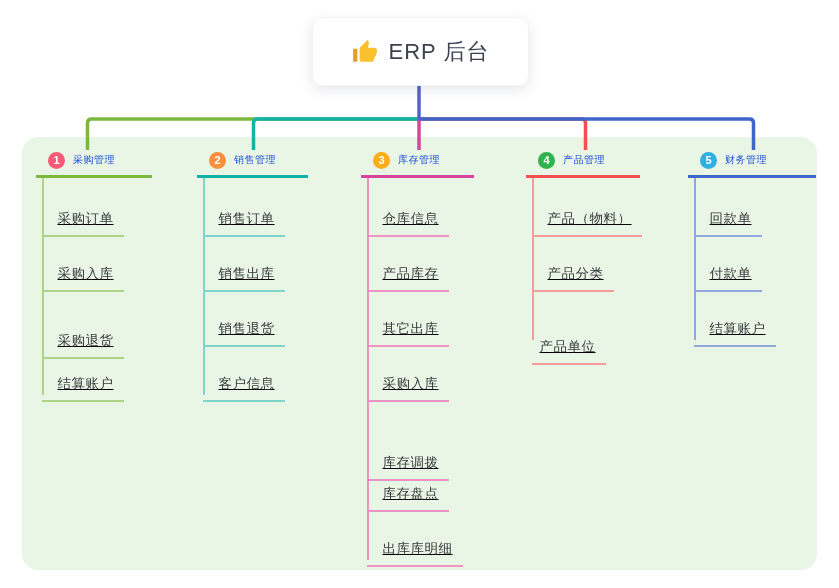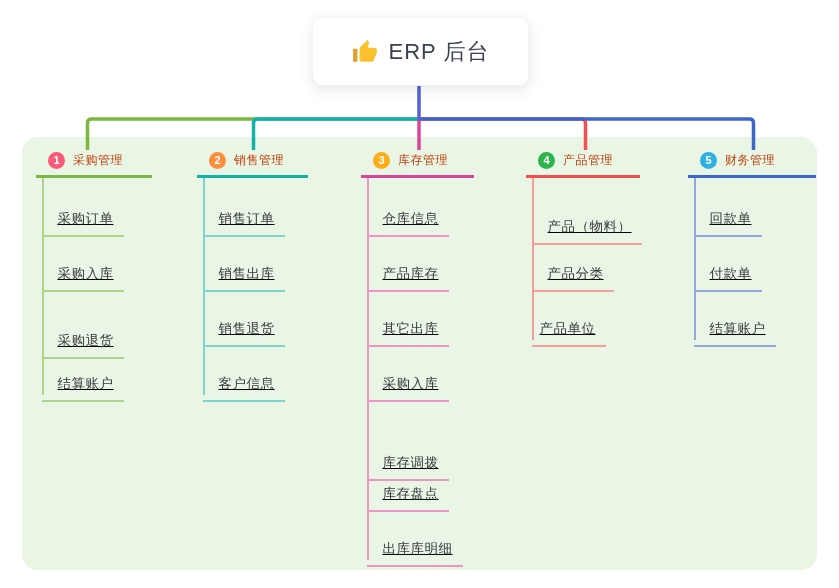--- a/index.html
+++ b/index.html
@@ -42,21 +42,21 @@
     border-bottom-style:solid;
     border-bottom-width:3.5px;
   }
   .badge{
     width:17px;height:17px;border-radius:50%;
     color:#ffffff;font-size:11px;font-weight:bold;
     display:flex;align-items:center;justify-content:center;
     flex:0 0 auto;
   }
   .branch-label{
-    font-size:12px;color:#c2410c;white-space:nowrap;letter-spacing:0.5px;
+    font-size:10px;color:#1d4ed8;white-space:nowrap;letter-spacing:0.5px;
   }
   .spine{
     position:absolute;width:2px;
   }
   .child-node{
     position:absolute;
     height:36px;
     display:flex;align-items:flex-end;
     padding:0 10px 7px 16px;
     border-bottom-style:solid;
@@ -153,27 +153,27 @@
         <span class="child-label">库存盘点</span>
       </div>
       <div class="child-node" style="left: 366.5px; top: 522px; border-bottom-color: rgb(239, 147, 197);">
         <span class="child-label">出库库明细</span>
       </div>
       <div class="branch-title" style="left: 526px; top: 145px; min-width: 114px; border-bottom-color: rgb(243, 79, 79);">
         <span class="badge" style="background: rgb(47, 179, 76);">4</span>
         <span class="branch-label">产品管理</span>
       </div>
       <div class="spine" style="left: 531.5px; top: 178px; height: 162px; background: rgb(247, 155, 155);"></div>
-      <div class="child-node" style="left: 531.5px; top: 200px; border-bottom-color: rgb(247, 155, 155); text-align: right;">
+      <div class="child-node" style="left: 531.5px; top: 192px; border-bottom-color: rgb(247, 155, 155); text-align: right;">
         <span class="child-label">产品（物料）</span>
       </div>
       <div class="child-node" style="left: 531.5px; top: 247px; border-bottom-color: rgb(247, 155, 155);">
         <span class="child-label">产品分类</span>
       </div>
-      <div class="child-node" style="left: 531.5px; top: 302px; border-bottom-color: rgb(247, 155, 155); padding-left: 8px;">
+      <div class="child-node" style="left: 531.5px; top: 320px; border-bottom-color: rgb(247, 155, 155); padding-left: 8px;">
         <span class="child-label">产品单位</span>
       </div>
       <div class="branch-title" style="left: 688px; top: 145px; min-width: 128px; border-bottom-color: rgb(62, 102, 201);">
         <span class="badge" style="background: rgb(47, 176, 226);">5</span>
         <span class="branch-label">财务管理</span>
       </div>
       <div class="spine" style="left: 693.5px; top: 178px; height: 162px; background: rgb(147, 168, 223);"></div>
       <div class="child-node" style="left: 693.5px; top: 192px; border-bottom-color: rgb(147, 168, 223);">
         <span class="child-label">回款单</span>
       </div>

